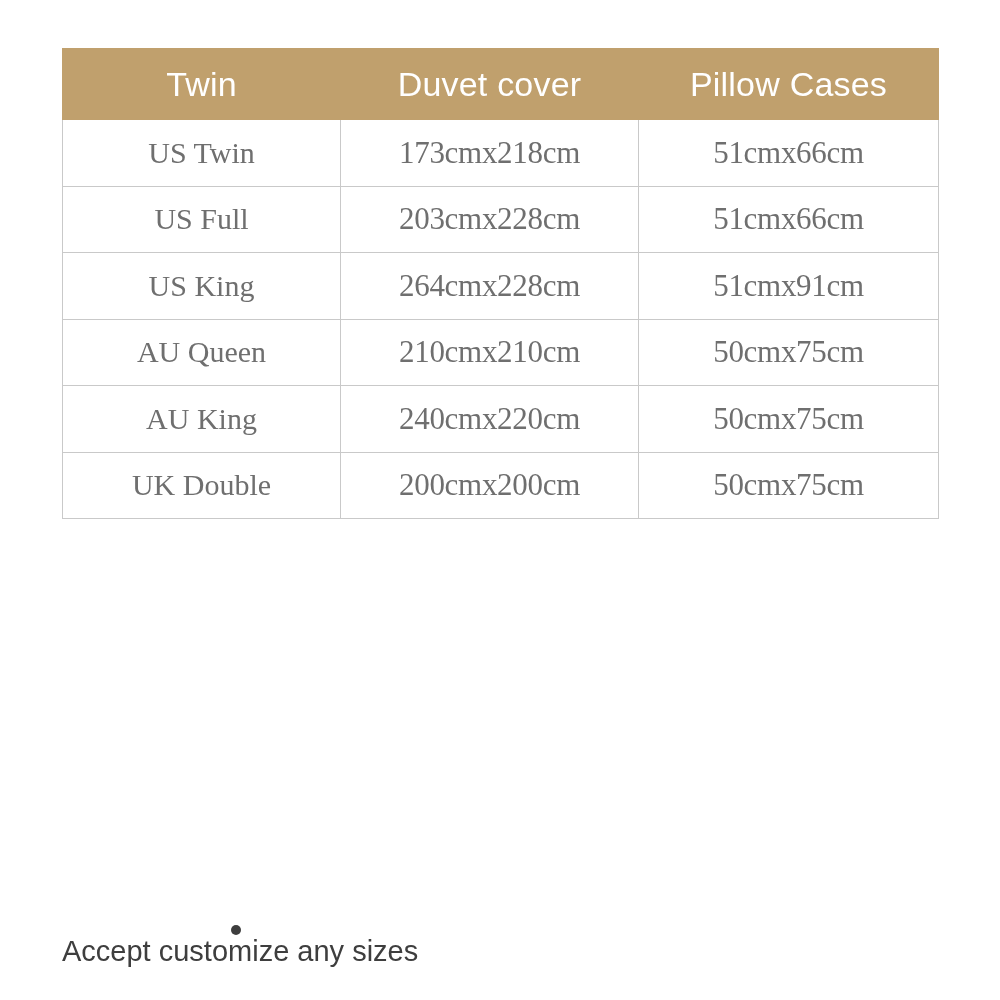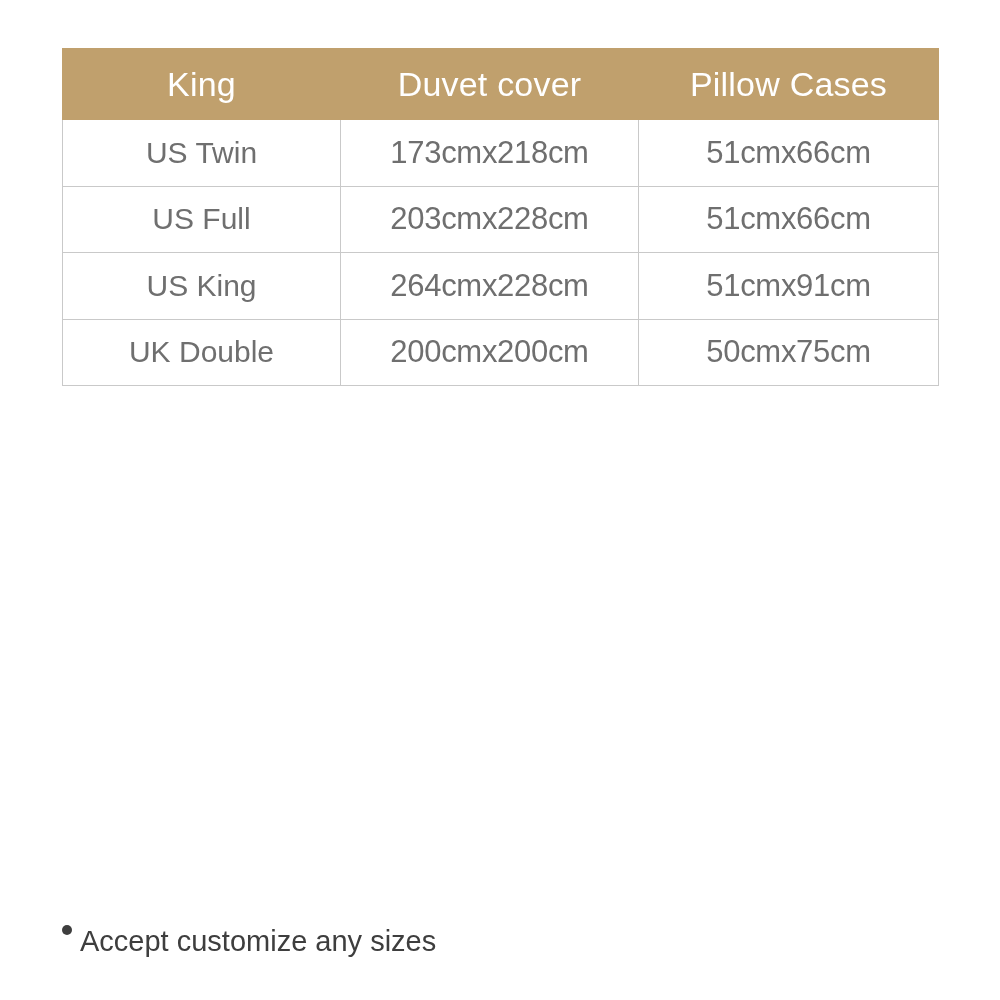--- a/index.html
+++ b/index.html
@@ -49,37 +49,38 @@
     font-weight: normal;
     font-size: 34px;
     height: 70px;
     border: 1px solid #c0a06d;
     letter-spacing: 0.2px;
   }
   .size-table tbody td {
     height: 65.5px;
     font-size: 30px;
     color: #6f6f6f;
-    font-family: Liberation Sans, sans-serif;
+    font-family: Liberation Serif, serif;
     white-space: nowrap;
   }
   .size-table tbody td.num {
     font-size: 31px;
     letter-spacing: -0.3px;
     margin-left: 48px;
   }
   .footnote {
     position: absolute;
     left: 62px;
     top: 925px;
     font-family: "Liberation Sans", sans-serif;
     font-size: 29px;
     color: #3e3e3e;
     display: flex;
-    align-items: flex-start;
+    align-items: center;
+    flex-direction: column;
   }
   .footnote .bullet {
     display: inline-block;
     width: 10px;
     height: 10px;
     border-radius: 50%;
     background: #3e3e3e;
     margin-right: 8px;
     flex: 0 0 auto;
   }
@@ -90,21 +91,21 @@
 <div class="page">
 
   <table class="size-table">
     <colgroup>
       <col class="c1">
       <col class="c2">
       <col class="c3">
     </colgroup>
     <thead>
       <tr>
-        <th>King</th>
+        <th>Twin</th>
         <th>Duvet cover</th>
         <th>Pillow Cases</th>
       </tr>
     </thead>
     <tbody>
       <tr>
         <td>US Twin</td>
         <td class="num">173cmx218cm</td>
         <td class="num">51cmx66cm</td>
       </tr>
@@ -112,20 +113,30 @@
         <td>US Full</td>
         <td class="num">203cmx228cm</td>
         <td class="num">51cmx66cm</td>
       </tr>
       <tr>
         <td>US King</td>
         <td class="num">264cmx228cm</td>
         <td class="num">51cmx91cm</td>
       </tr>
       <tr>
+        <td>AU Queen</td>
+        <td class="num">210cmx210cm</td>
+        <td class="num">50cmx75cm</td>
+      </tr>
+      <tr>
+        <td>AU King</td>
+        <td class="num">240cmx220cm</td>
+        <td class="num">50cmx75cm</td>
+      </tr>
+      <tr>
         <td>UK Double</td>
         <td class="num">200cmx200cm</td>
         <td class="num">50cmx75cm</td>
       </tr>
     </tbody>
   </table>
 
   <div class="footnote">
     <span class="bullet"></span>
     <span>Accept customize any sizes</span>

